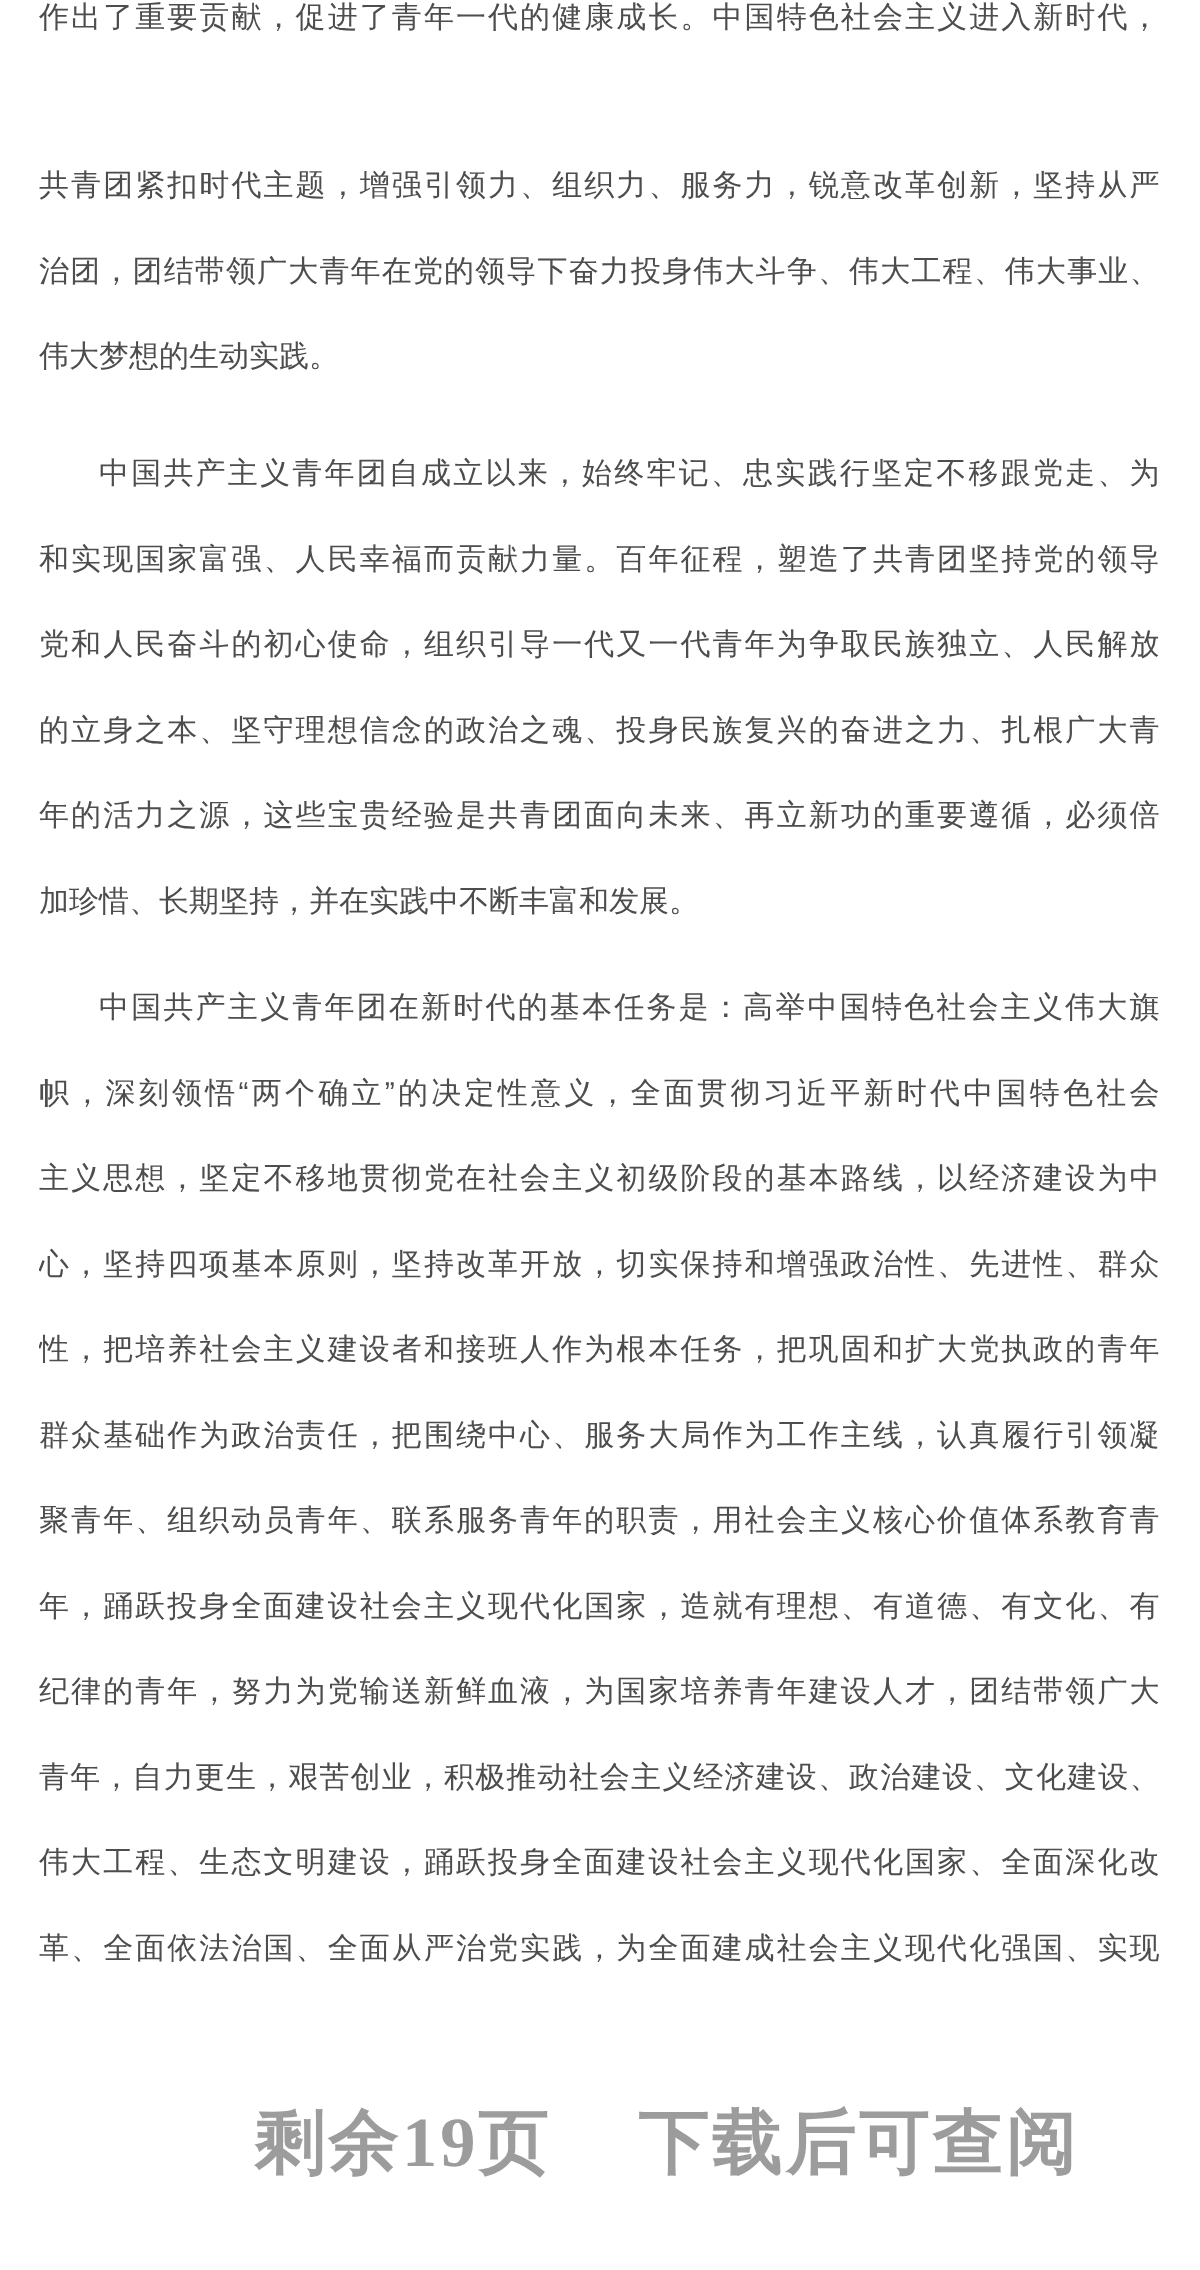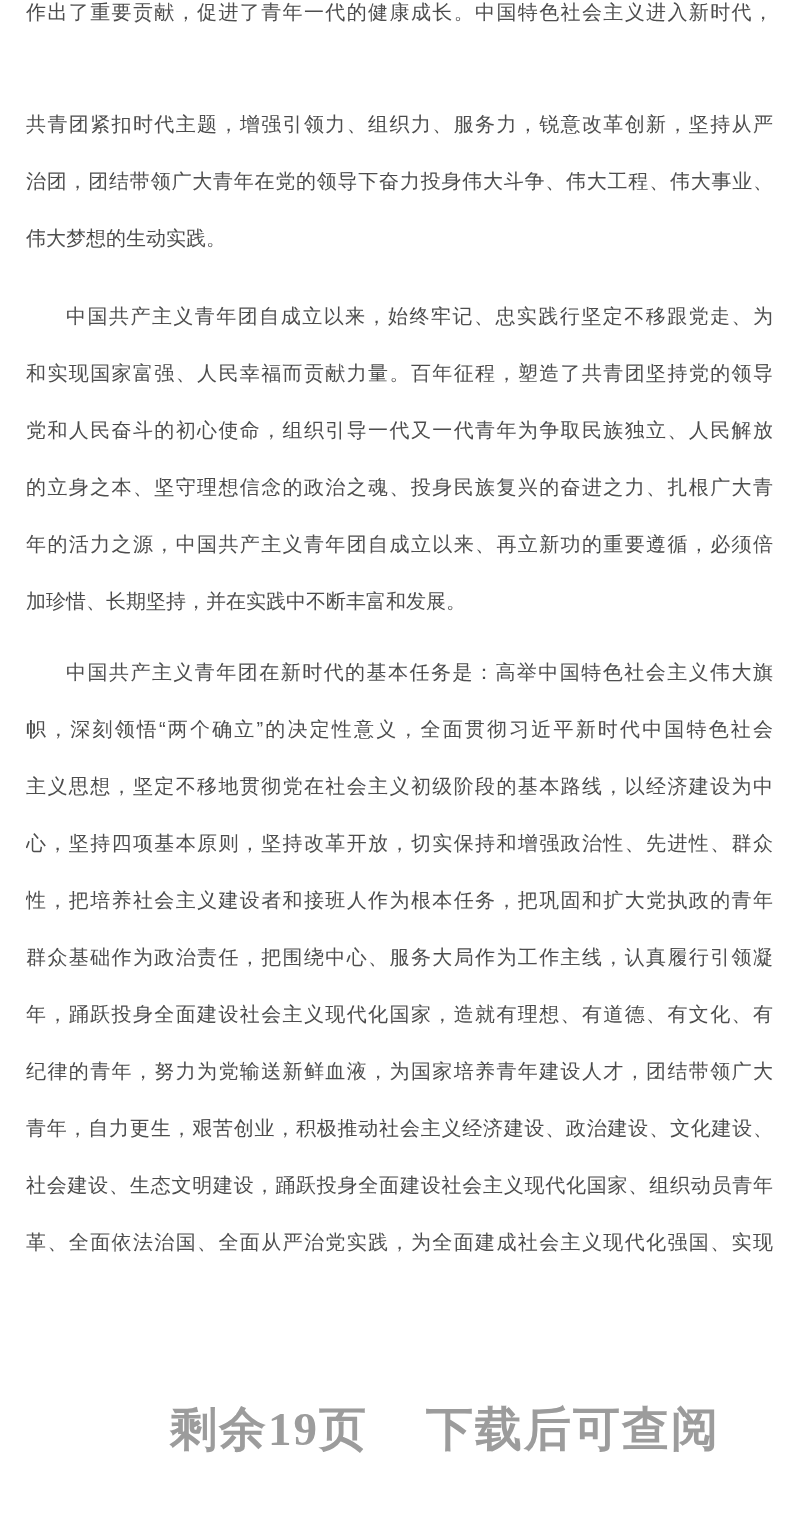--- a/index.html
+++ b/index.html
@@ -79,35 +79,36 @@
     <div class="doc-line">共青团紧扣时代主题，增强引领力、组织力、服务力，锐意改革创新，坚持从严</div>
     <div class="doc-line">治团，团结带领广大青年在党的领导下奋力投身伟大斗争、伟大工程、伟大事业、</div>
     <div class="doc-line short">伟大梦想的生动实践。</div>
   </div>
 
   <div class="fragment frag-mission">
     <div class="doc-line indent">中国共产主义青年团自成立以来，始终牢记、忠实践行坚定不移跟党走、为</div>
     <div class="doc-line">和实现国家富强、人民幸福而贡献力量。百年征程，塑造了共青团坚持党的领导</div>
     <div class="doc-line">党和人民奋斗的初心使命，组织引导一代又一代青年为争取民族独立、人民解放</div>
     <div class="doc-line">的立身之本、坚守理想信念的政治之魂、投身民族复兴的奋进之力、扎根广大青</div>
-    <div class="doc-line">年的活力之源，中国共产主义青年团自成立以来、再立新功的重要遵循，必须倍</div>
+    <div class="doc-line">年的活力之源，这些宝贵经验是共青团面向未来、再立新功的重要遵循，必须倍</div>
     <div class="doc-line short">加珍惜、长期坚持，并在实践中不断丰富和发展。</div>
   </div>
 
   <div class="fragment frag-tasks">
     <div class="doc-line indent">中国共产主义青年团在新时代的基本任务是：高举中国特色社会主义伟大旗</div>
     <div class="doc-line">帜，深刻领悟“两个确立”的决定性意义，全面贯彻习近平新时代中国特色社会</div>
     <div class="doc-line">主义思想，坚定不移地贯彻党在社会主义初级阶段的基本路线，以经济建设为中</div>
     <div class="doc-line">心，坚持四项基本原则，坚持改革开放，切实保持和增强政治性、先进性、群众</div>
     <div class="doc-line">性，把培养社会主义建设者和接班人作为根本任务，把巩固和扩大党执政的青年</div>
     <div class="doc-line">群众基础作为政治责任，把围绕中心、服务大局作为工作主线，认真履行引领凝</div>
+    <div class="doc-line">聚青年、组织动员青年、联系服务青年的职责，用社会主义核心价值体系教育青</div>
     <div class="doc-line">年，踊跃投身全面建设社会主义现代化国家，造就有理想、有道德、有文化、有</div>
     <div class="doc-line">纪律的青年，努力为党输送新鲜血液，为国家培养青年建设人才，团结带领广大</div>
     <div class="doc-line">青年，自力更生，艰苦创业，积极推动社会主义经济建设、政治建设、文化建设、</div>
-    <div class="doc-line">社会建设、生态文明建设，踊跃投身全面建设社会主义现代化国家、组织动员青年</div>
+    <div class="doc-line">伟大工程、生态文明建设，踊跃投身全面建设社会主义现代化国家、全面深化改</div>
     <div class="doc-line">革、全面依法治国、全面从严治党实践，为全面建成社会主义现代化强国、实现</div>
   </div>
 
   <div class="download-notice">
     <span>剩余19页</span>
     <span>下载后可查阅</span>
   </div>
 
 </div>
 

